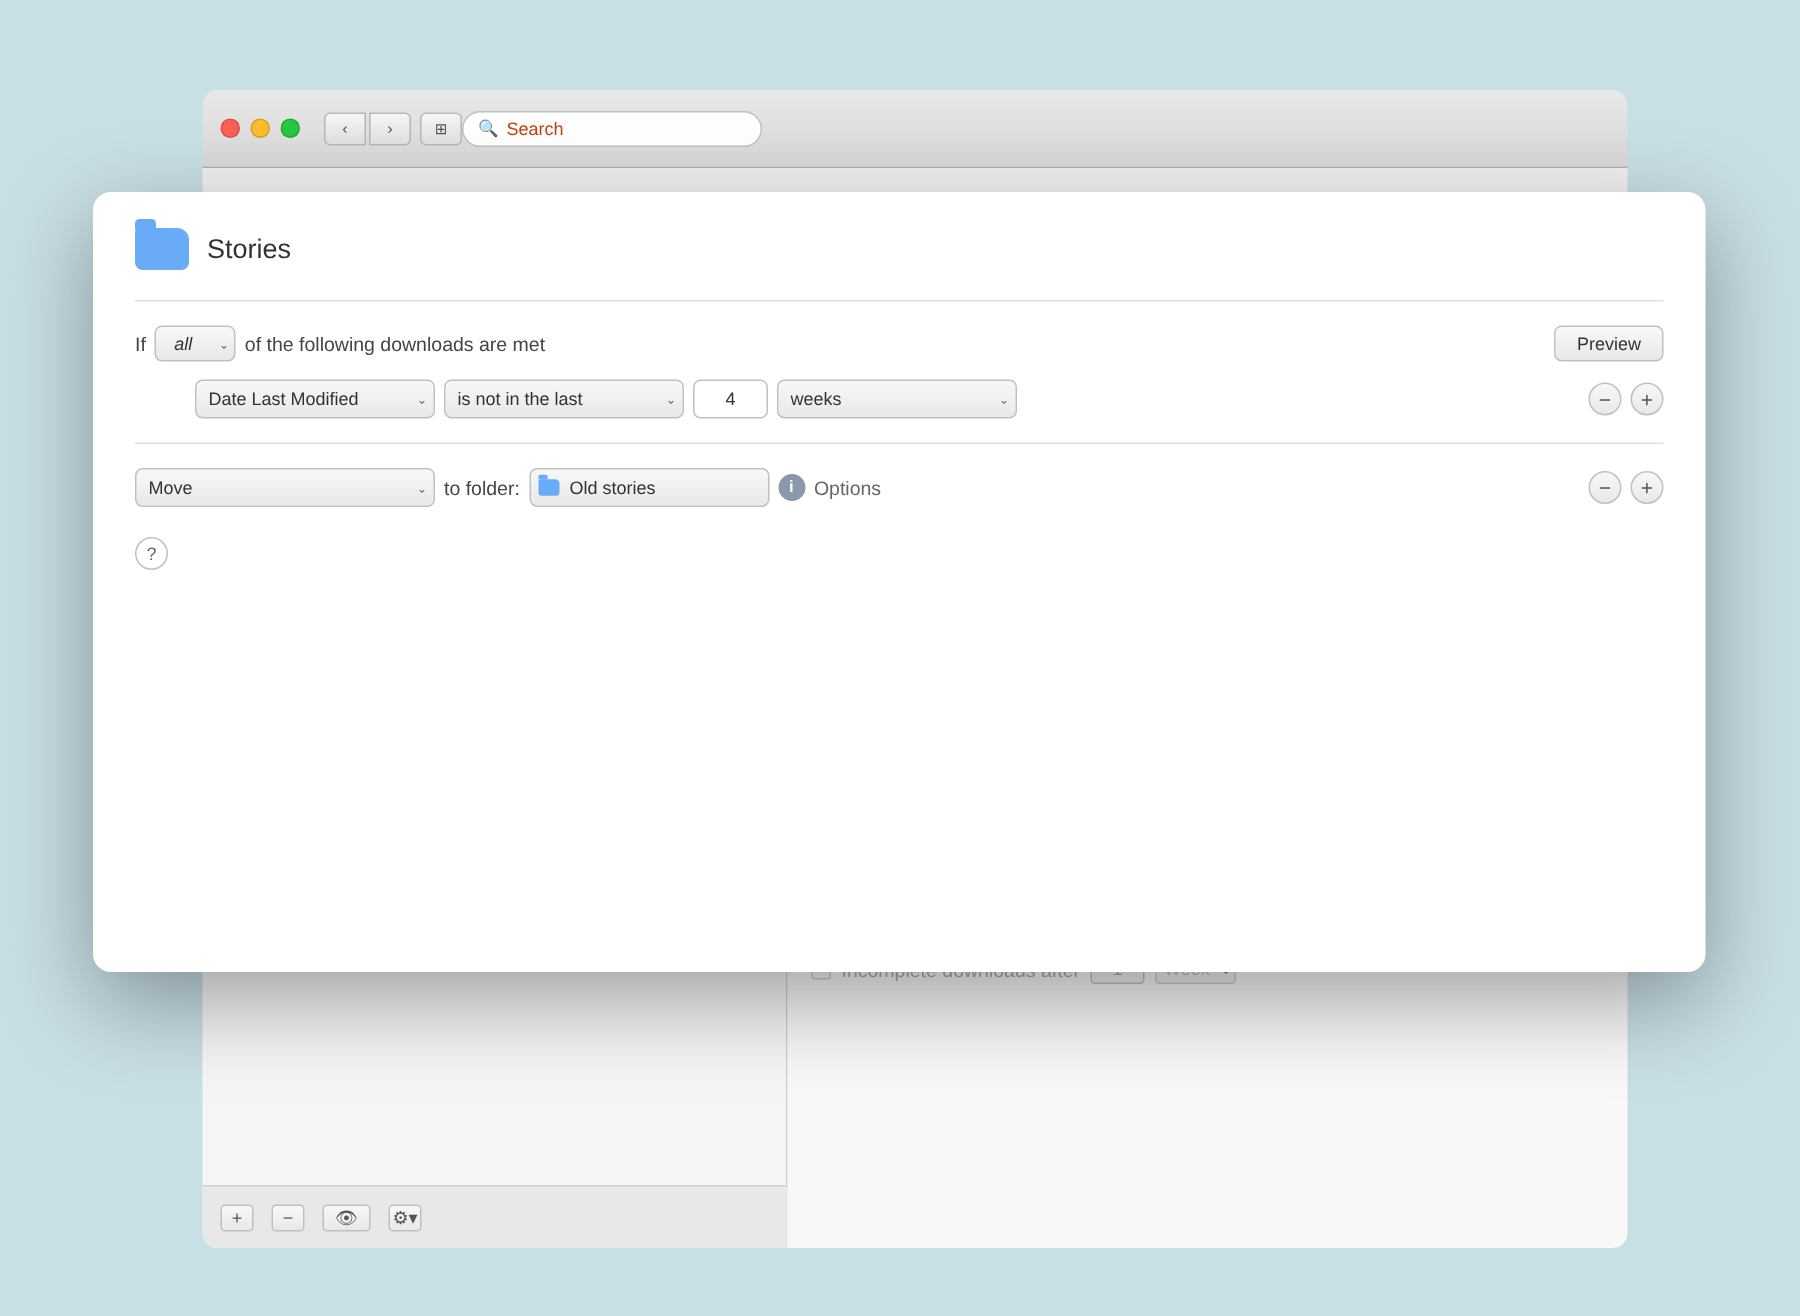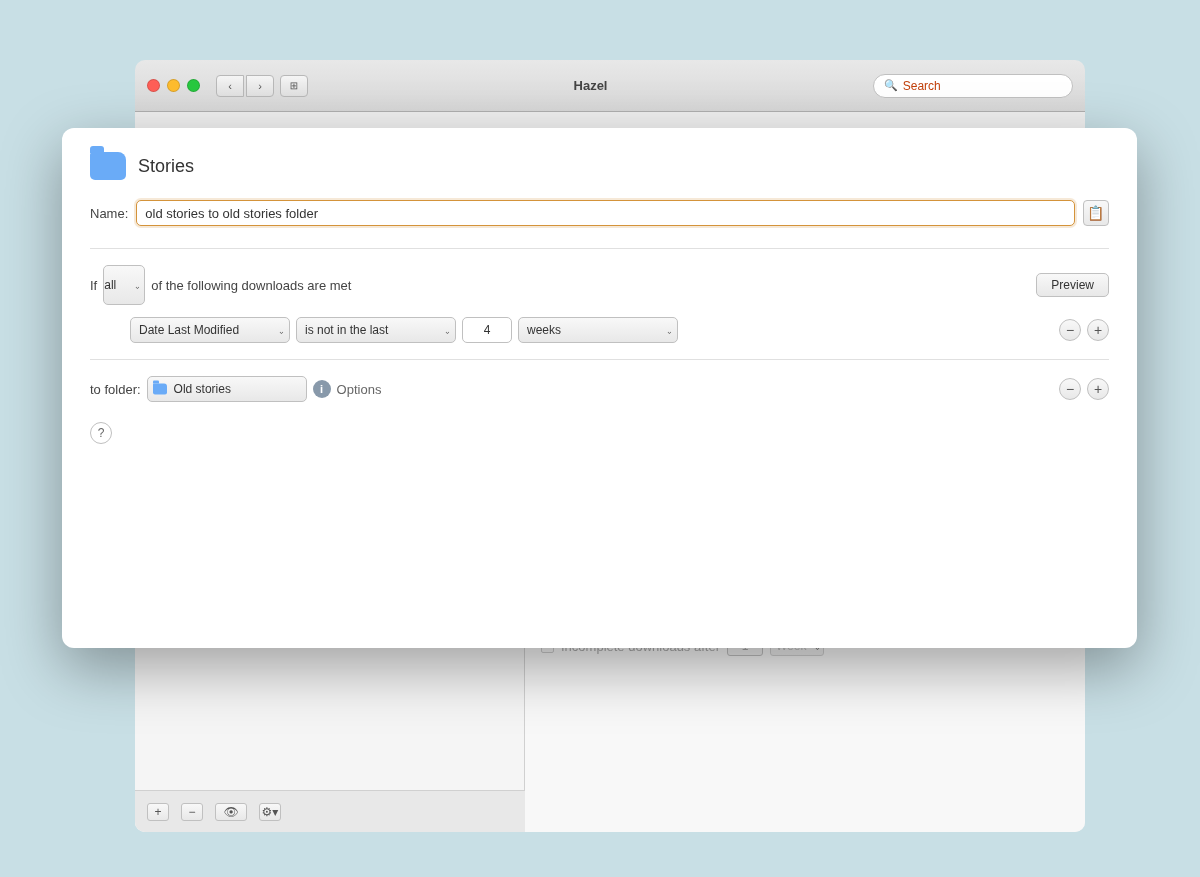--- a/index.html
+++ b/index.html
@@ -369,30 +369,31 @@
       display: flex;
       align-items: center;
       gap: 6px;
       margin-bottom: 12px;
     }
     .if-label {
       font-size: 13px;
       color: #444;
     }
     .select-sm {
-      height: 40px;
+      height: 24px;
       background: linear-gradient(to bottom, #f8f8f8, #e8e8e8);
       border: 1px solid #c0c0c0;
       border-radius: 5px;
       font-size: 12px;
       color: #333;
-      padding: 0 20px 0 0;
+      padding: 0 20px 0 12px;
       appearance: none;
       cursor: pointer;
       position: relative;
+      font-style: italic;
     }
     .select-wrapper {
       position: relative;
       display: inline-block;
     }
     .select-wrapper::after {
       content: '⌃';
       position: absolute;
       right: 5px;
       top: 50%;
@@ -598,21 +599,20 @@
   <div class="traffic-lights">
     <div class="traffic-light tl-close"></div>
     <div class="traffic-light tl-minimize"></div>
     <div class="traffic-light tl-maximize"></div>
   </div>
   <div class="nav-buttons">
     <div class="nav-btn">‹</div>
     <div class="nav-btn">›</div>
   </div>
   <div class="grid-btn">⊞</div>
-  <div class="title-text">Hazel</div>
   <div class="search-bar">
     <span class="search-icon-small">🔍</span>
     <span class="search-placeholder">Search</span>
   </div>
 </div>
 
 <div class="bg-window">
 
   <div class="bg-left-panel">
     <div class="folder-item selected">
@@ -660,25 +660,20 @@
   </div>
 </div>
 
 <div class="dialog">
 
   <div class="dialog-folder-header">
     <div class="dialog-folder-icon"></div>
     <span class="dialog-folder-title">Stories</span>
   </div>
 
-  <div class="name-row">
-    <span class="name-label">Name:</span>
-    <input class="name-input" type="text" value="old stories to old stories folder" style="">
-    <div class="name-icon-btn">📋</div>
-  </div>
 
   <div class="divider"></div>
 
   <div class="conditions-header">
     <span class="if-label">If</span>
     <div class="select-wrapper">
       <select class="select-sm">
         <option>all</option>
         <option>any</option>
       </select>
@@ -716,20 +711,28 @@
     <div style="margin-left: auto; display:flex; gap:6px;">
       <div class="circle-btn">−</div>
       <div class="circle-btn">+</div>
     </div>
   </div>
 
   <div class="divider"></div>
 
 
   <div class="action-row">
+    <div class="select-wrapper">
+      <select class="select-lg">
+        <option>Move</option>
+        <option>Copy</option>
+        <option>Rename</option>
+        <option>Delete</option>
+      </select>
+    </div>
     <span class="to-folder-label">to folder:</span>
     <div class="folder-select-wrapper">
       <div class="folder-select-icon"></div>
       <select class="folder-select">
         <option>Old stories</option>
       </select>
     </div>
     <div class="info-btn">i</div>
     <span class="options-label">Options</span>
     <div style="margin-left: auto; display:flex; gap:6px;">

